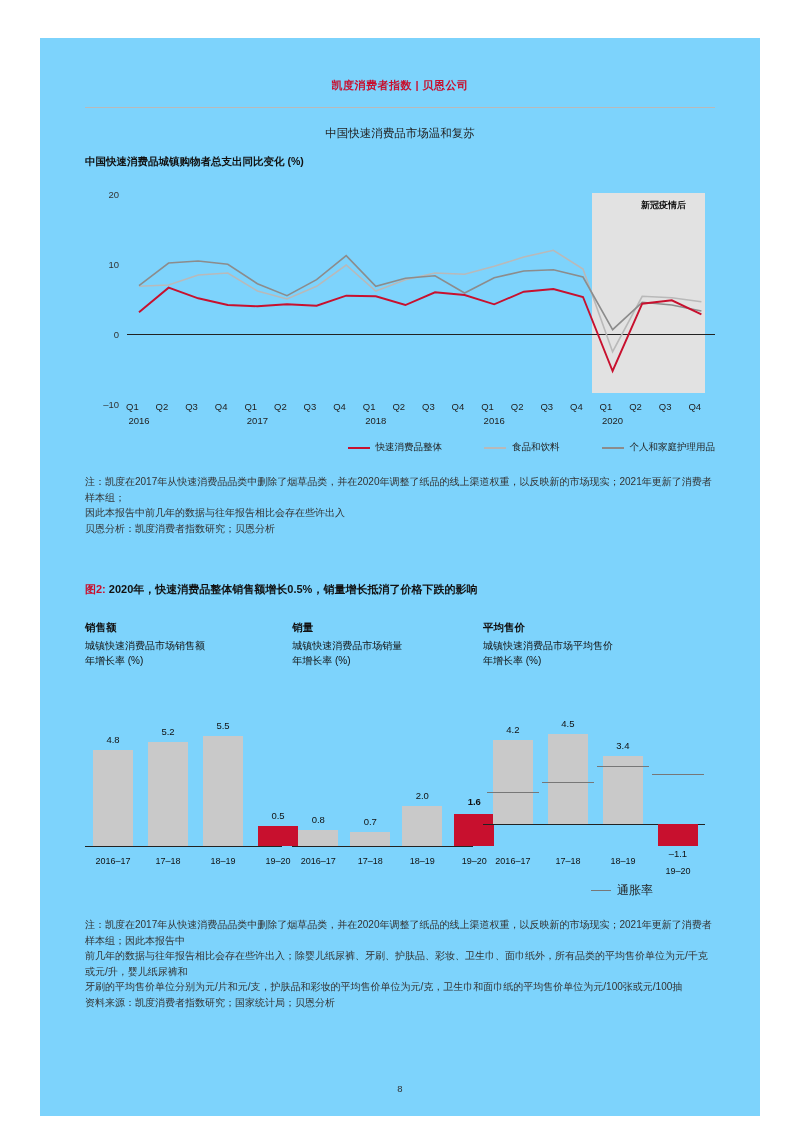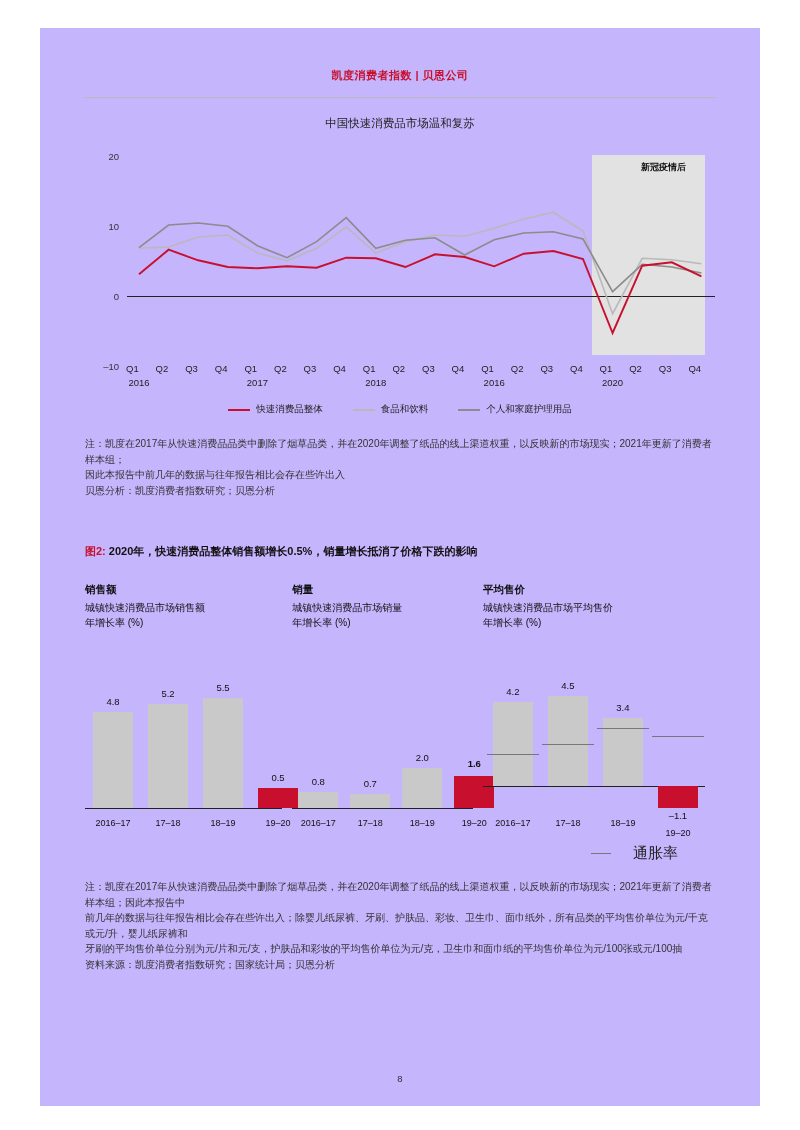--- a/index.html
+++ b/index.html
@@ -1,21 +1,21 @@
 <!DOCTYPE html>
 <html><head>
 <meta charset="utf-8">
 <style>
   html,body{margin:0;padding:0;background:#d8d8d8;}
   body{font-family:"Liberation Sans",sans-serif;}
   .page{
     width:800px;height:1130px;background:#fff;position:relative;
     box-sizing:border-box;margin:0 auto;overflow:hidden;
   }
-  .sheet{position:absolute;left:40px;top:28px;width:720px;height:1078px;background:#c4b5fd;}
+  .sheet{position:absolute;left:40px;top:38px;width:720px;height:1078px;background:#7dd3fc;}
   .hdr{
     text-align:center;color:#c8102e;font-size:11px;font-weight:bold;
     padding-top:40px;letter-spacing:.5px;
   }
   .hdr-rule{
     border-bottom:1px solid #b9b9b9;margin:14px 45px 0 45px;
   }
   .subtitle{
     text-align:center;font-size:11.5px;color:#222;margin-top:18px;
   }
@@ -46,21 +46,21 @@
   .lc-xaxis{
     position:absolute;left:42px;right:0;top:218px;height:32px;
   }
   .lc-xaxis .q{
     position:absolute;font-size:9.5px;color:#222;text-align:left;width:26px;
   }
   .lc-xaxis .yr{
     position:absolute;font-size:9.5px;color:#222;text-align:center;width:34px;top:14px;
   }
   .legend{
-    margin-top:8px;display:flex;justify-content:center;gap:30px;font-size:9.5px;color:#222;
+    margin-top:8px;display:flex;justify-content:flex-end;gap:42px;font-size:9.5px;color:#222;
   }
   .legend .it{display:flex;align-items:center;gap:6px;}
   .legend .sw{width:22px;height:0;border-top-width:2px;border-top-style:solid;display:inline-block;}
   .notes{
     margin-top:20px;font-size:10px;color:#333;line-height:1.55;
   }
   
   .bars-row{display:flex;margin-top:22px;}
   .bcol{flex:1;position:relative;}
   .bcol.mid{flex:0.92;}
@@ -69,40 +69,41 @@
   .bcol-sub{font-size:10px;color:#111;line-height:1.5;margin-top:3px;}
   .bchart{position:relative;height:215px;margin-top:8px;}
   .baseline{position:absolute;left:0;right:10px;border-top:1.4px solid #222;}
   .bar{position:absolute;width:40px;background:#c9c9c9;}
   .bar.red{background:#c8102e;}
   .bval{position:absolute;width:56px;text-align:center;font-size:9.5px;color:#111;}
   .bval.bold{font-weight:bold;}
   .bcat{position:absolute;width:60px;text-align:center;font-size:9px;color:#111;}
   .infl{position:absolute;height:0;border-top:1.4px solid #777;}
   .infl-legend{
-    position:absolute;font-size:15px;color:#222;display:flex;align-items:center;gap:22px;
+    position:absolute;font-size:12px;color:#222;display:flex;align-items:center;gap:6px;
   }
   .infl-legend .sw{width:20px;border-top:1.4px solid #777;display:inline-block;}
   .pagenum{
     position:absolute;bottom:22px;left:0;right:0;text-align:center;font-size:9.5px;color:#333;
   }
 </style>
 </head>
 <body>
 
 <div class="page">
   <div class="sheet">
 
     <div class="hdr">凯度消费者指数 | 贝恩公司</div>
     <div class="hdr-rule"></div>
     <div class="subtitle">中国快速消费品市场温和复苏</div>
 
     <div class="body">
 
 
+      <div class="chart-title">中国快速消费品城镇购物者总支出同比变化 (%)</div>
 
       <div class="lc-wrap">
 
         <div class="covid-band" style="left:507px;width:113px;"></div>
         <div class="covid-tag" style="left:512px;top:16px;">新冠疫情后</div>
 
         <div class="lc-ylabel" style="top:6px;">20</div>
         <div class="lc-ylabel" style="top:76px;">10</div>
         <div class="lc-ylabel" style="top:146px;">0</div>
         <div class="lc-ylabel" style="top:216px;">–10</div>

